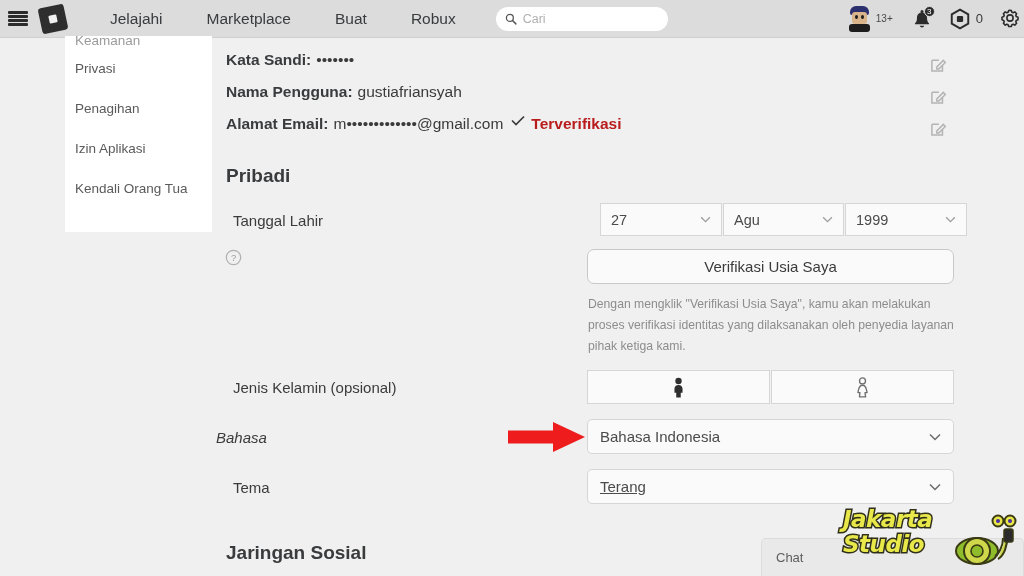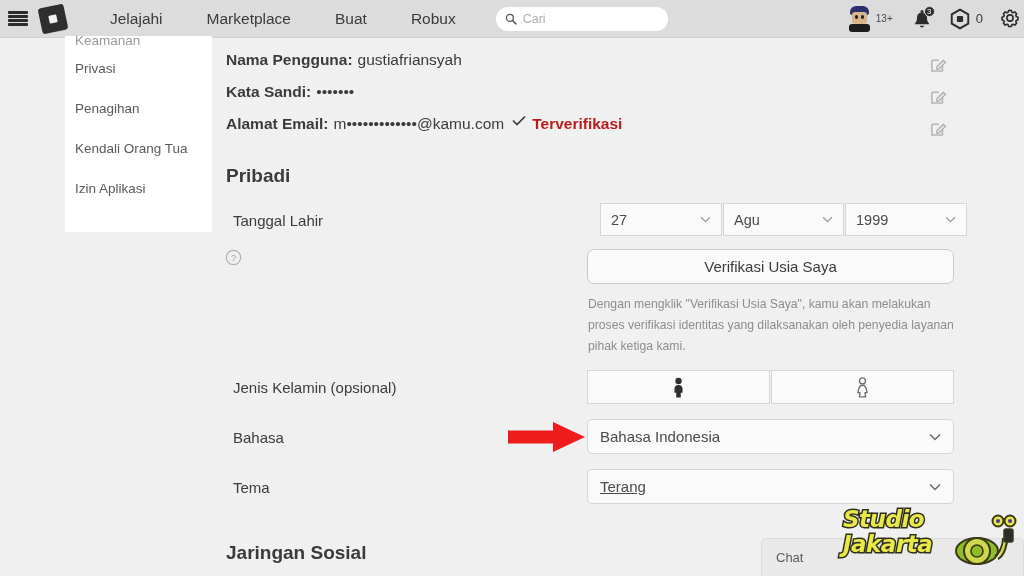--- a/index.html
+++ b/index.html
@@ -105,21 +105,21 @@
 
   .section-title {
     position: absolute; font-size: 19px; font-weight: bold; color: #393b3d;
   }
   #pribadi-title { left: 226px; top: 165px; }
   #jaringan-title { left: 226px; top: 542px; }
 
   .row-label { position: absolute; font-size: 15px; color: #3b3b3b; }
   #lbl-tanggal { left: 233px; top: 212px; }
   #lbl-gender  { left: 233px; top: 379px; }
-  #lbl-bahasa  { left: 233px; top: 429px; }
+  #lbl-bahasa  { left: 216px; top: 429px; font-style: italic; }
   #lbl-tema    { left: 233px; top: 479px; }
 
   .help-icon { position: absolute; left: 225px; top: 249px; cursor: pointer; }
 
   .dob-row { position: absolute; left: 587px; top: 203px; display: flex; gap: 0px; padding-left: 13px; }
   .select {
     background: #fafafa; border: 1px solid #d6d6d6; height: 33px;
     display: flex; align-items: center; justify-content: space-between;
     padding: 0 10px; font-size: 14.5px; color: #4b4b4b; cursor: pointer;
   }
@@ -251,39 +251,39 @@
         </svg>
       </div>
 
     </div>
   </div>
 
   <div class="sidebar">
     <div class="sidebar-item cut">Keamanan</div>
     <div class="sidebar-item">Privasi</div>
     <div class="sidebar-item">Penagihan</div>
+    <div class="sidebar-item">Izin Aplikasi</div>
     <div class="sidebar-item">Kendali Orang Tua</div>
-    <div class="sidebar-item">Izin Aplikasi</div>
   </div>
 
   <div class="account-lines">
+
+    <div class="acct-line">
+      <span class="acct-label">Kata Sandi:</span>
+      <span class="acct-value">•••••••</span>
+    </div>
 
     <div class="acct-line">
       <span class="acct-label">Nama Pengguna:</span>
       <span class="acct-value">gustiafriansyah</span>
     </div>
 
     <div class="acct-line">
-      <span class="acct-label">Kata Sandi:</span>
-      <span class="acct-value">•••••••</span>
-    </div>
-
-    <div class="acct-line">
       <span class="acct-label">Alamat Email:</span>
-      <span class="acct-value">m•••••••••••••@kamu.com</span>
+      <span class="acct-value">m•••••••••••••@gmail.com</span>
       <span class="verified">
         <svg class="check" width="14" height="11" viewBox="0 0 14 11">
           <polyline points="1,5.5 5,9.5 13,1.5" fill="none" stroke="#393b3d" stroke-width="1.7"></polyline>
         </svg>
         <span>Terverifikasi</span>
       </span>
     </div>
   </div>
 
   <div class="edit-col">
@@ -382,22 +382,22 @@
   </div>
 
   <div class="section-title" id="jaringan-title">Jaringan Sosial</div>
 
   <div class="chat-bar">
     <span class="chat-label">Chat</span>
   </div>
 
   <div class="watermark">
     <div class="wm-text">
+      <div class="wm-line">Jakarta</div>
       <div class="wm-line">Studio</div>
-      <div class="wm-line">Jakarta</div>
     </div>
     <svg width="62" height="56" viewBox="0 0 62 56" style="position:absolute;left:112px;top:4px">
       <ellipse cx="22" cy="40" rx="21" ry="13" fill="#8fbc2a" stroke="#3a3a15" stroke-width="2"></ellipse>
       <circle cx="22" cy="40" r="13" fill="#cfd84a" stroke="#3a3a15" stroke-width="2"></circle>
       <circle cx="22" cy="40" r="6" fill="#8fbc2a" stroke="#3a3a15" stroke-width="1.6"></circle>
       <path d="M40 45c4-2 8-10 8-18" fill="none" stroke="#3a3a15" stroke-width="2"></path>
       <path d="M43 48c6-3 10-14 9-24" fill="#cfd84a" stroke="#3a3a15" stroke-width="2"></path>
       <circle cx="43" cy="10" r="5.5" fill="#e8e84a" stroke="#3a3a15" stroke-width="2"></circle>
       <circle cx="55" cy="10" r="5.5" fill="#e8e84a" stroke="#3a3a15" stroke-width="2"></circle>
       <circle cx="43" cy="10" r="2" fill="#4b2fa0"></circle>

